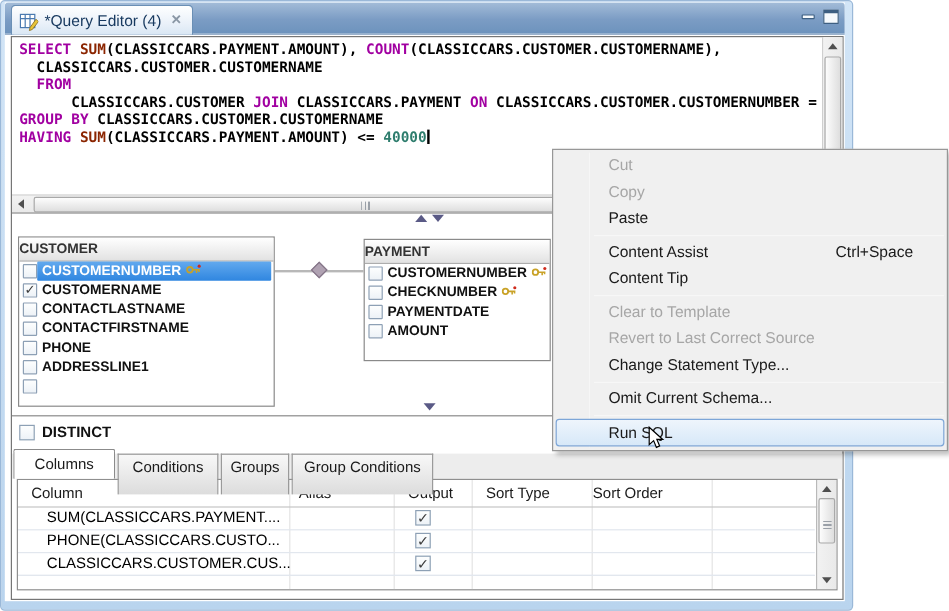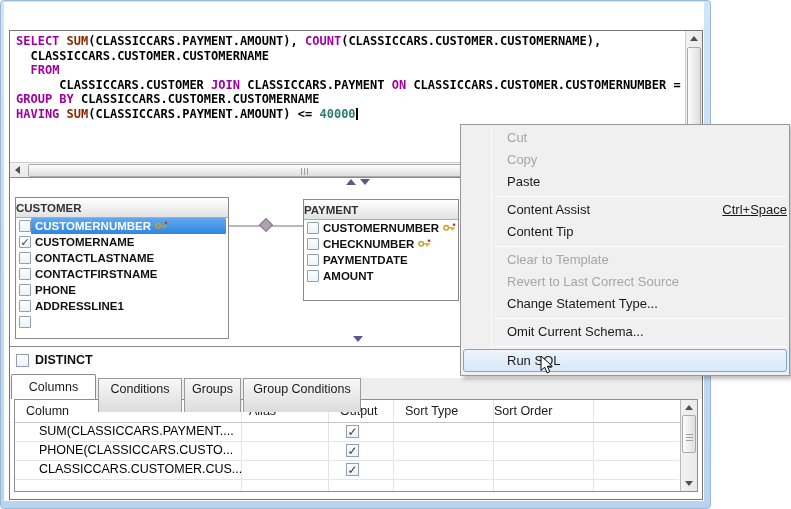--- a/index.html
+++ b/index.html
@@ -87,34 +87,49 @@
   #grid-vscroll { position:absolute; right:0; top:0; width:17px; height:91px; border-left:1px solid #b9b9b9;
                   background:linear-gradient(90deg,#f2f2f2,#e9e9e9); }
 
   
   #menu { position:absolute; left:460px; top:124px; width:330px; height:252px; background:#f0f0f0;
           border:1px solid #979797; box-shadow:3px 3px 4px rgba(0,0,0,0.25); z-index:10; padding-top:2px; }
   #menu-gutterline { position:absolute; left:30px; top:2px; bottom:2px; width:1px; background:#e2e2e2;
                      border-right:1px solid #fbfbfb; }
   .mi { position:relative; height:22px; line-height:22px; font-size:13px; padding-left:46px; color:#1a1a1a; }
   .mi.disabled { color:#a6a6a6; }
-  .mi .shortcut { position:absolute; right:2px; top:0;text-decoration:underline; }
+  .mi .shortcut { position:absolute; right:28px; top:0; }
   .mi-sep { height:1px; margin:3px 2px 2px 34px; background:#e0e0e0; border-bottom:1px solid #fcfcfc; }
   .mi.hl { height:24px; line-height:24px; }
   .mi.hl .hlbox { position:absolute; left:2px; right:2px; top:0; bottom:1px; border:1px solid #7da6d8; border-radius:3px;
                   background:linear-gradient(180deg,#eef5fc,#d7e8f8); }
   .mi.hl .lbl { position:relative; z-index:1; }
   #cursor { position:absolute; left:540px; top:355px; z-index:20; }
 </style>
 </head>
 <body>
 
 <div id="win">
   <div id="win-inner">
 
+    <div id="tabbar">
+      <div id="tab">
+        <svg style="position:absolute;left:6px;top:5px" width="16" height="16" viewBox="0 0 16 16">
+          <rect x="1" y="2" width="12" height="11" fill="#fff" stroke="#4a7ab0"></rect>
+          <line x1="1" y1="5.5" x2="13" y2="5.5" stroke="#4a7ab0"></line>
+          <line x1="5" y1="2" x2="5" y2="13" stroke="#4a7ab0"></line>
+          <line x1="9" y1="2" x2="9" y2="13" stroke="#4a7ab0"></line>
+          <polygon points="9,13 14,6 16,8 11,14.5 8.5,15.5" fill="#e8c53a" stroke="#8a6d1d" stroke-width="0.7"></polygon>
+        </svg>
+        <span id="tab-title">*Query Editor (4)</span>
+        <span id="tab-close">✕</span>
+      </div>
+      <div class="winbtn-min"></div>
+      <div class="winbtn-max"></div>
+    </div>
 
     <div id="workbench">
 
       <div id="sql-lines">
           <div class="code-line"><span class="tk-kw">SELECT</span><span class="tk-pl"> </span><span class="tk-fn">SUM</span><span class="tk-pl">(CLASSICCARS.PAYMENT.AMOUNT), </span><span class="tk-kw">COUNT</span><span class="tk-pl">(CLASSICCARS.CUSTOMER.CUSTOMERNAME),</span></div>
           <div class="code-line"><span class="tk-pl">  CLASSICCARS.CUSTOMER.CUSTOMERNAME</span></div>
           <div class="code-line"><span class="tk-pl">  </span><span class="tk-kw">FROM</span></div>
           <div class="code-line"><span class="tk-pl">      CLASSICCARS.CUSTOMER </span><span class="tk-kw">JOIN</span><span class="tk-pl"> CLASSICCARS.PAYMENT </span><span class="tk-kw">ON</span><span class="tk-pl"> CLASSICCARS.CUSTOMER.CUSTOMERNUMBER =</span></div>
           <div class="code-line"><span class="tk-kw">GROUP BY</span><span class="tk-pl"> CLASSICCARS.CUSTOMER.CUSTOMERNAME</span></div>
           <div class="code-line"><span class="tk-kw">HAVING</span><span class="tk-pl"> </span><span class="tk-fn">SUM</span><span class="tk-pl">(CLASSICCARS.PAYMENT.AMOUNT) &lt;= </span><span class="tk-num">40000</span><span class="caret"></span></div>

